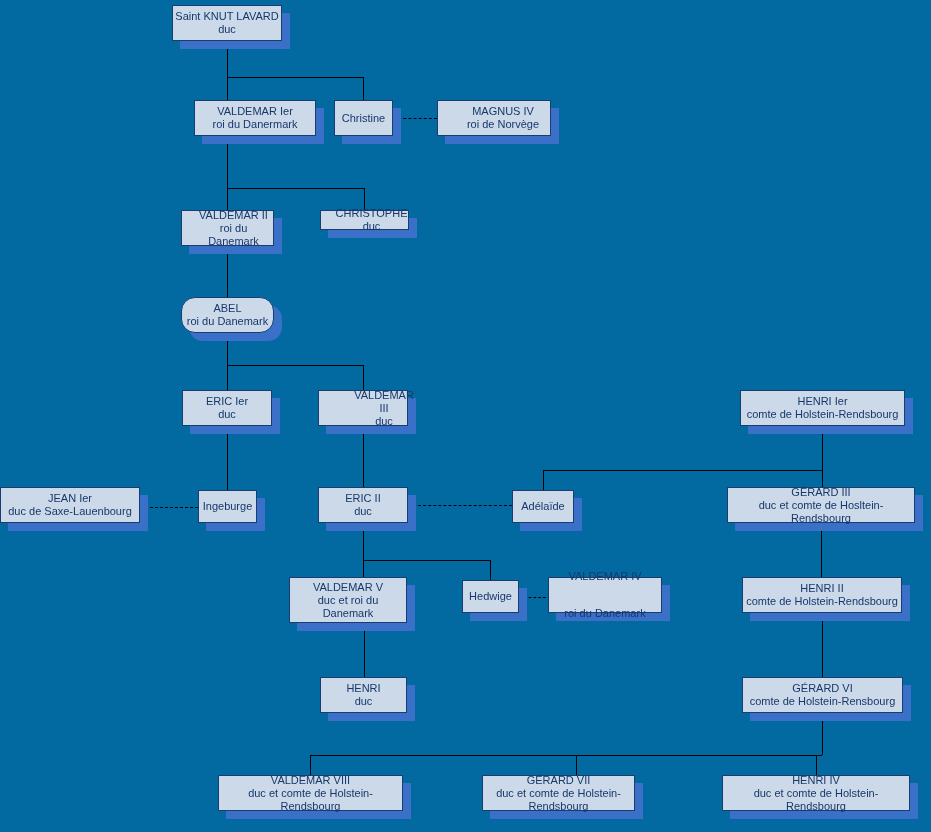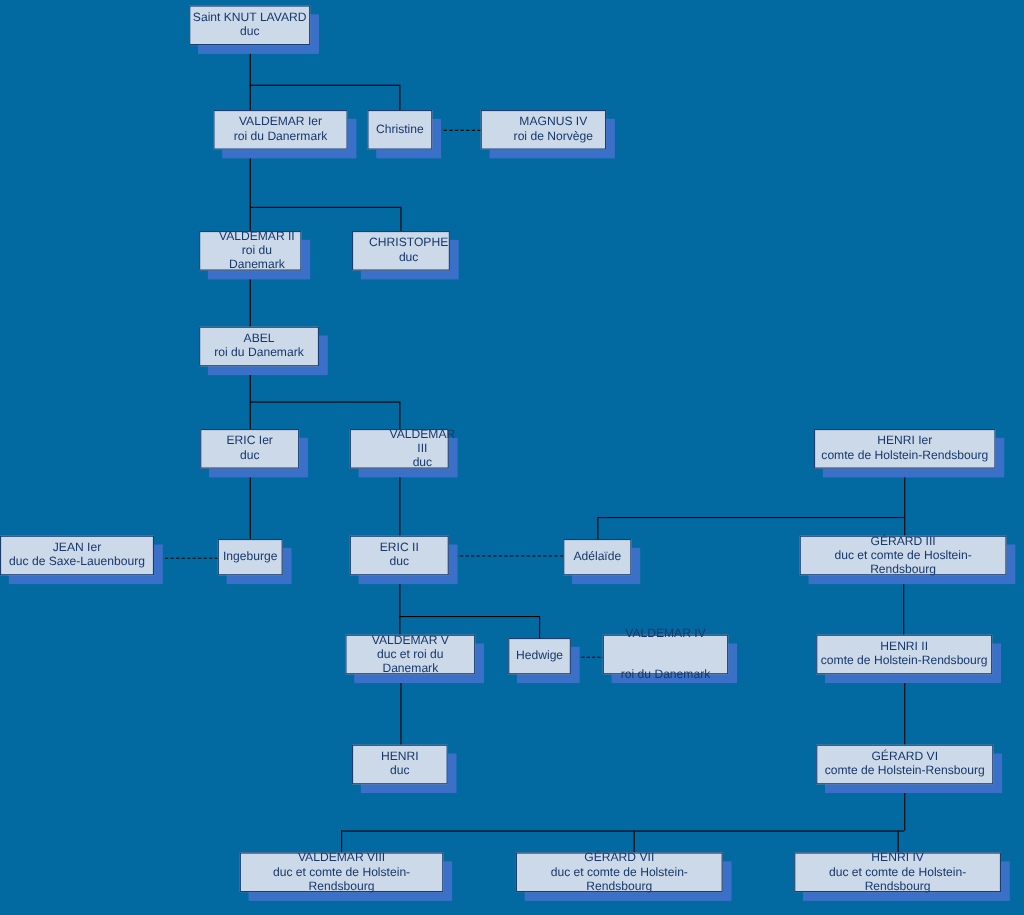--- a/index.html
+++ b/index.html
@@ -91,26 +91,26 @@
   <div class="node" style="left:437px;top:100px;width:114px;height:36px;padding-left:20px;">
     <span>MAGNUS IV</span>
     <span>roi de Norvège</span>
   </div>
 
   <div class="node" style="left:181px;top:210px;width:93px;height:36px;padding-left:14px;">
     <span>VALDEMAR II</span>
     <span>roi du Danemark</span>
   </div>
 
-  <div class="node" style="left:320px;top:210px;width:89px;height:36px;padding-left:16px;">
+  <div class="node" style="left:320px;top:210px;width:89px;height:20px;padding-left:16px;">
     <span>CHRISTOPHE</span>
     <span>duc</span>
   </div>
 
-  <div class="node" style="left:181px;top:297px;width:109px;height:36px;">
+  <div class="node" style="left:181px;top:297px;width:93px;height:36px;border-radius:14px;">
     <span>ABEL</span>
     <span>roi du Danemark</span>
   </div>
 
   <div class="node" style="left:182px;top:390px;width:90px;height:36px;">
     <span>ERIC Ier</span>
     <span>duc</span>
   </div>
 
   <div class="node" style="left:318px;top:390px;width:90px;height:36px;padding-left:44px;">
@@ -139,21 +139,21 @@
 
   <div class="node" style="left:512px;top:490px;width:62px;height:33px;">
     <span>Adélaïde</span>
   </div>
 
   <div class="node" style="left:727px;top:487px;width:188px;height:36px;">
     <span>GÉRARD III</span>
     <span>duc et comte de Hosltein-Rendsbourg</span>
   </div>
 
-  <div class="node" style="left:314px;top:577px;width:118px;height:36px;">
+  <div class="node" style="left:289px;top:577px;width:118px;height:46px;">
     <span>VALDEMAR V</span>
     <span>duc et roi du Danemark</span>
   </div>
 
   <div class="node" style="left:462px;top:580px;width:57px;height:33px;">
     <span>Hedwige</span>
   </div>
 
   <div class="node" style="left:548px;top:577px;width:114px;height:36px;gap:24px;">
     <span>VALDEMAR IV</span>
@@ -173,21 +173,21 @@
   <div class="node" style="left:742px;top:677px;width:161px;height:36px;">
     <span>GÉRARD VI</span>
     <span>comte de Holstein-Rensbourg</span>
   </div>
 
   <div class="node" style="left:218px;top:775px;width:185px;height:36px;">
     <span>VALDEMAR VIII</span>
     <span>duc et comte de Holstein-Rendsbourg</span>
   </div>
 
-  <div class="node" style="left:469px;top:775px;width:188px;height:36px;">
+  <div class="node" style="left:482px;top:775px;width:153px;height:36px;">
     <span>GÉRARD VII</span>
     <span>duc et comte de Holstein-Rendsbourg</span>
   </div>
 
   <div class="node" style="left:722px;top:775px;width:188px;height:36px;">
     <span>HENRI IV</span>
     <span>duc et comte de Holstein-Rendsbourg</span>
   </div>
 
 </div>

